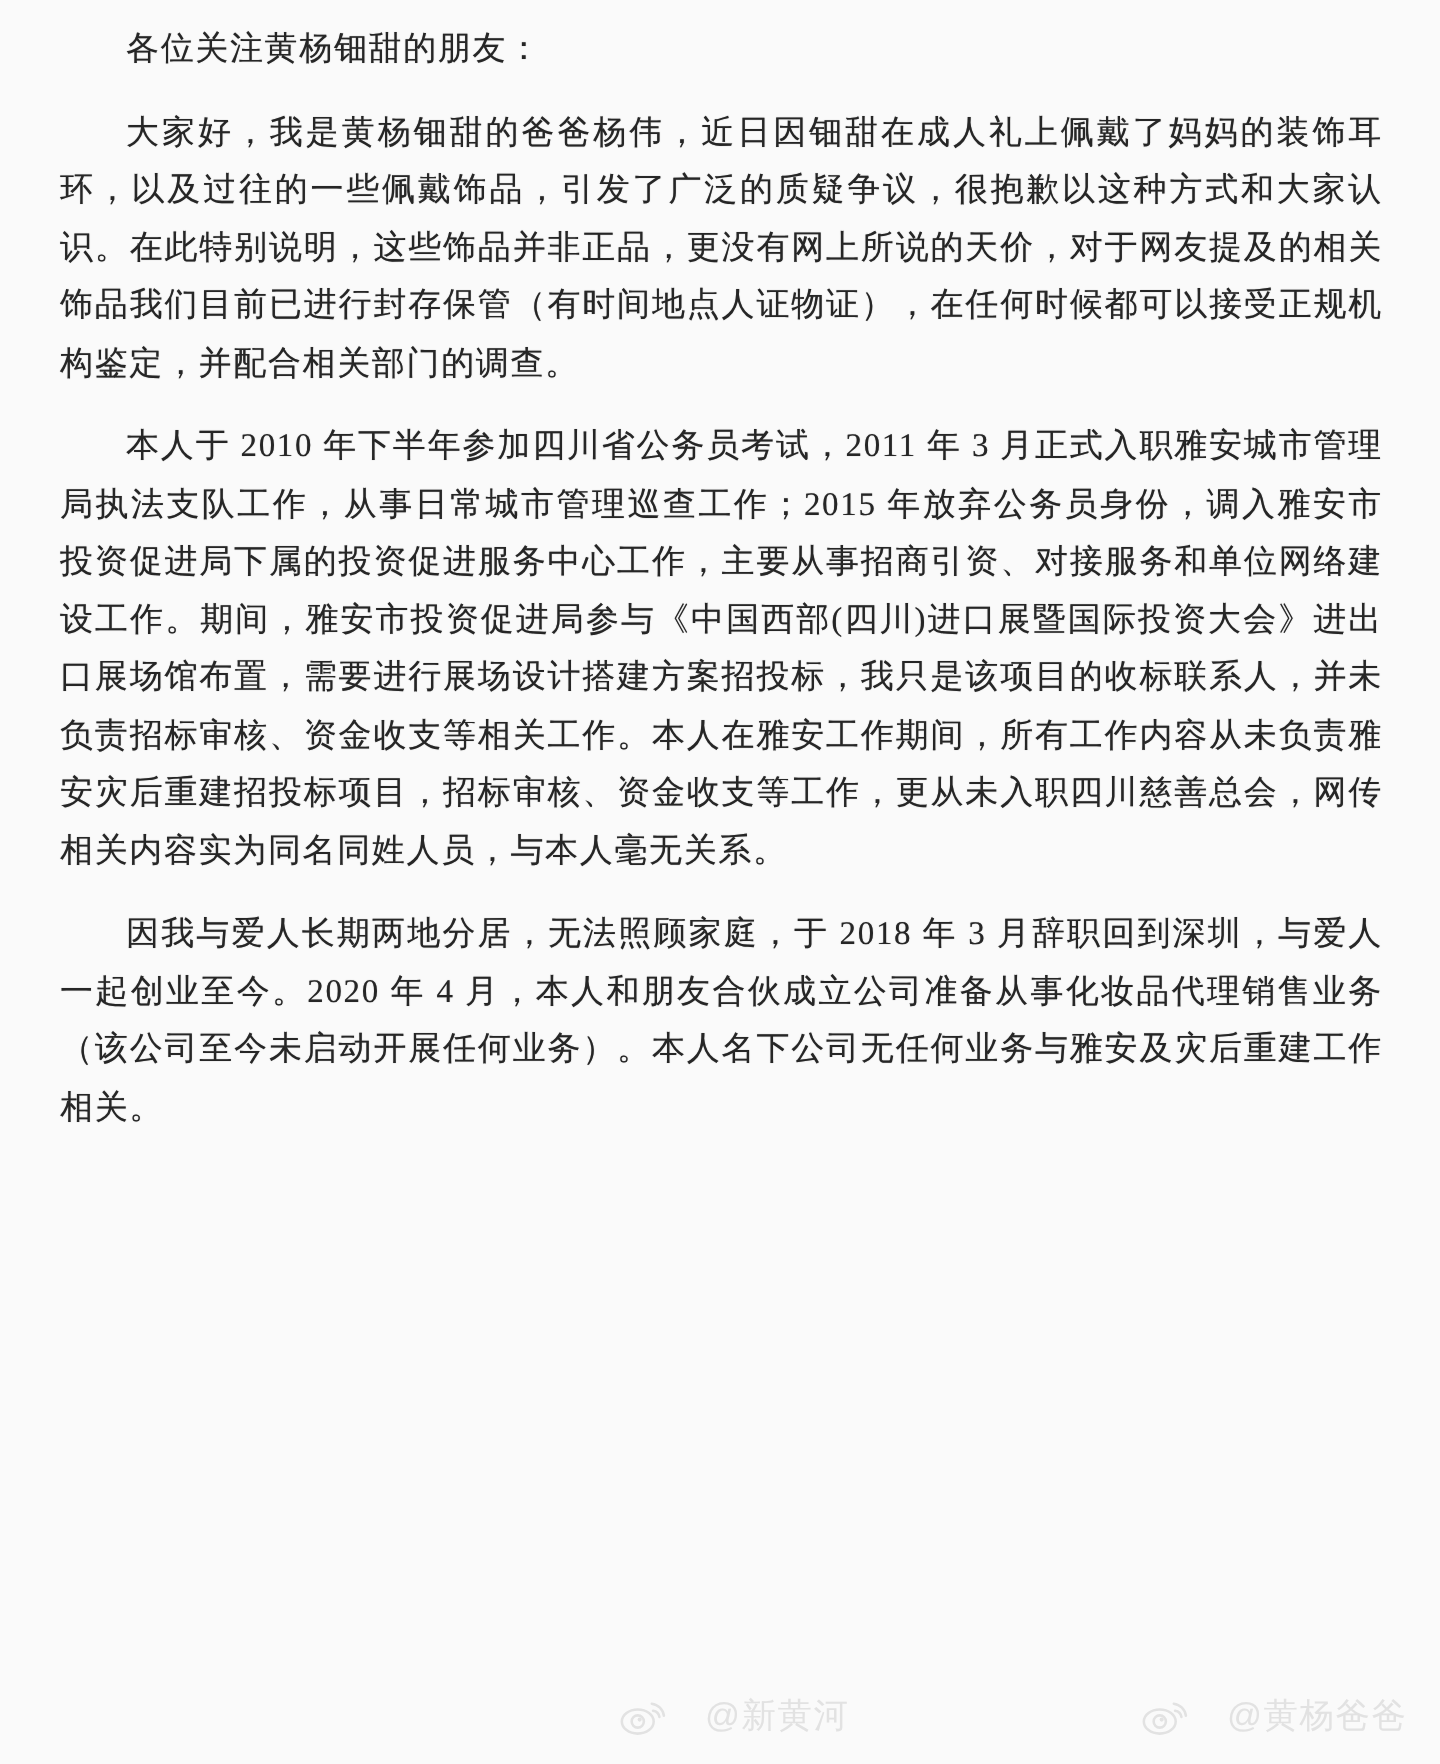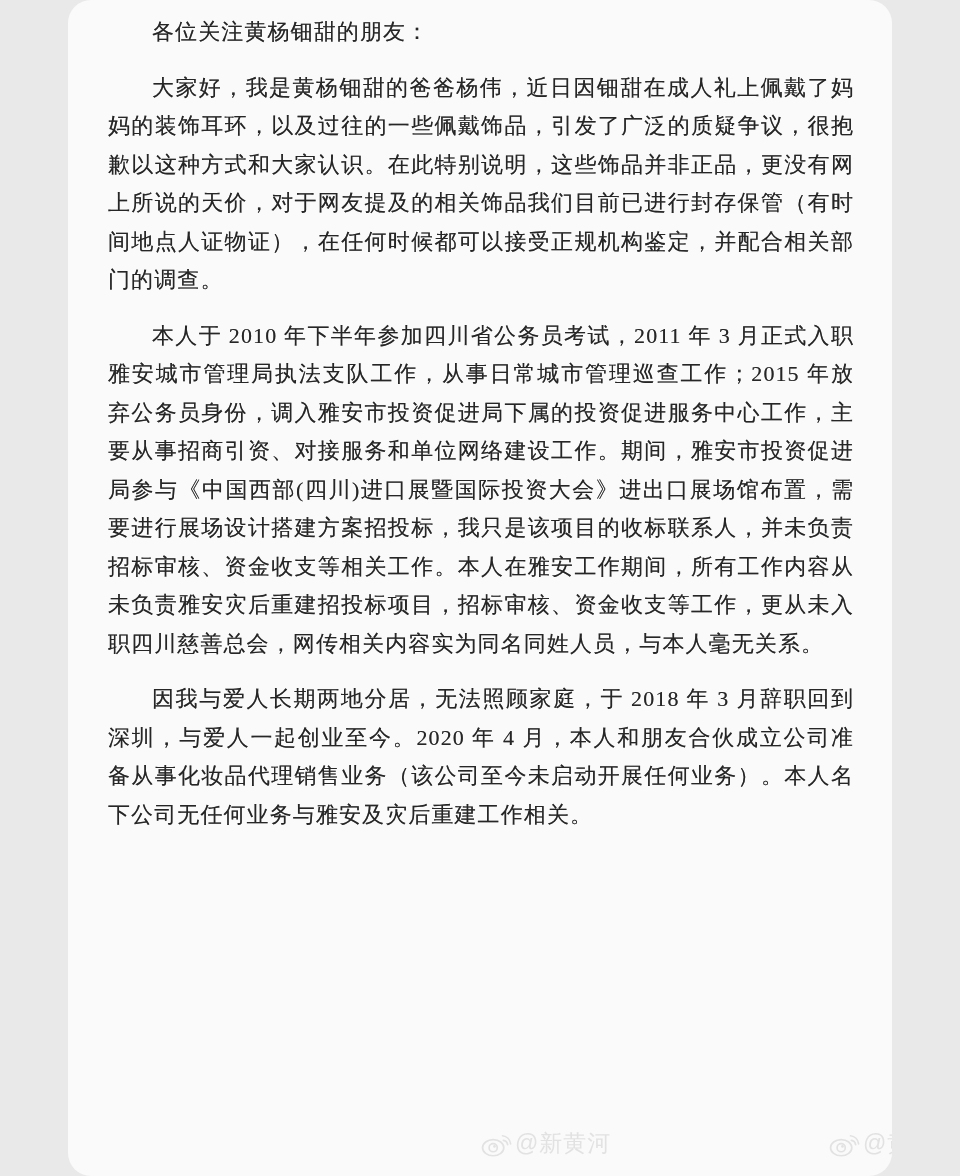--- a/index.html
+++ b/index.html
@@ -2,27 +2,26 @@
 <html lang="zh"><head>
 <meta charset="utf-8">
 <style>
   html, body {
     margin: 0;
     padding: 0;
     background: #e9e9e9;
   }
   .page {
     position: relative;
-    width: 824px;
+    width: 960px;
     height: 1176px;
     margin: 0 auto;
     background: #fafafa;
     overflow: hidden;
     font-family: "Liberation Serif", "DejaVu Serif", serif;
-    border-radius: 23px;
   }
   .doc-body {
     position: absolute;
     top: 13px;
     left: 40px;
     right: 38px;
     color: #262626;
   }
   .doc-body p {
     margin: 0 0 17px 0;
@@ -31,21 +30,21 @@
     letter-spacing: 0.05em;
     text-align: justify;
     text-indent: 2em;
     text-shadow: 0 0 0.6px rgba(40,40,40,0.55);
   }
   .watermark {
     position: absolute;
     top: 1126px;
     display: flex;
     align-items: center;
-    gap: 1px;
+    gap: 24px;
     color: #e2e2e2;
     font-size: 23px;
     letter-spacing: 1px;
     font-family: "Liberation Sans", "DejaVu Sans", sans-serif;
     user-select: none;
     white-space: nowrap;
   }
   .watermark-left  { left: 412px; }
   .watermark-right { left: 760px; }
   .watermark svg { display: block; }

